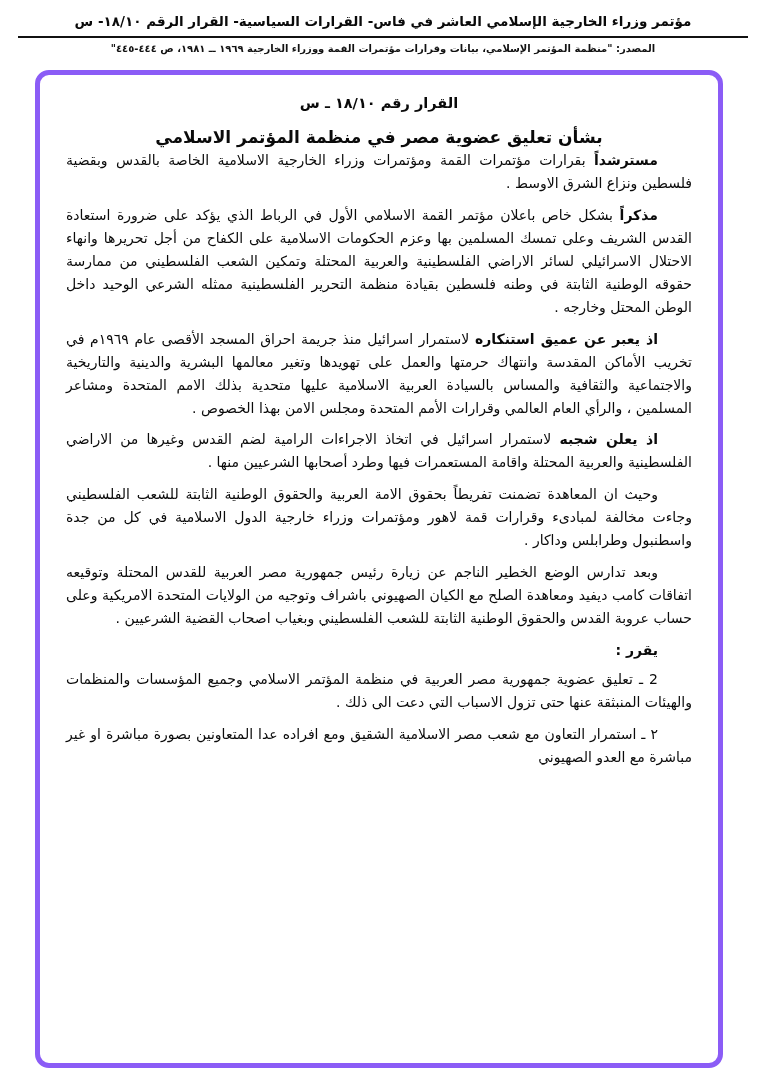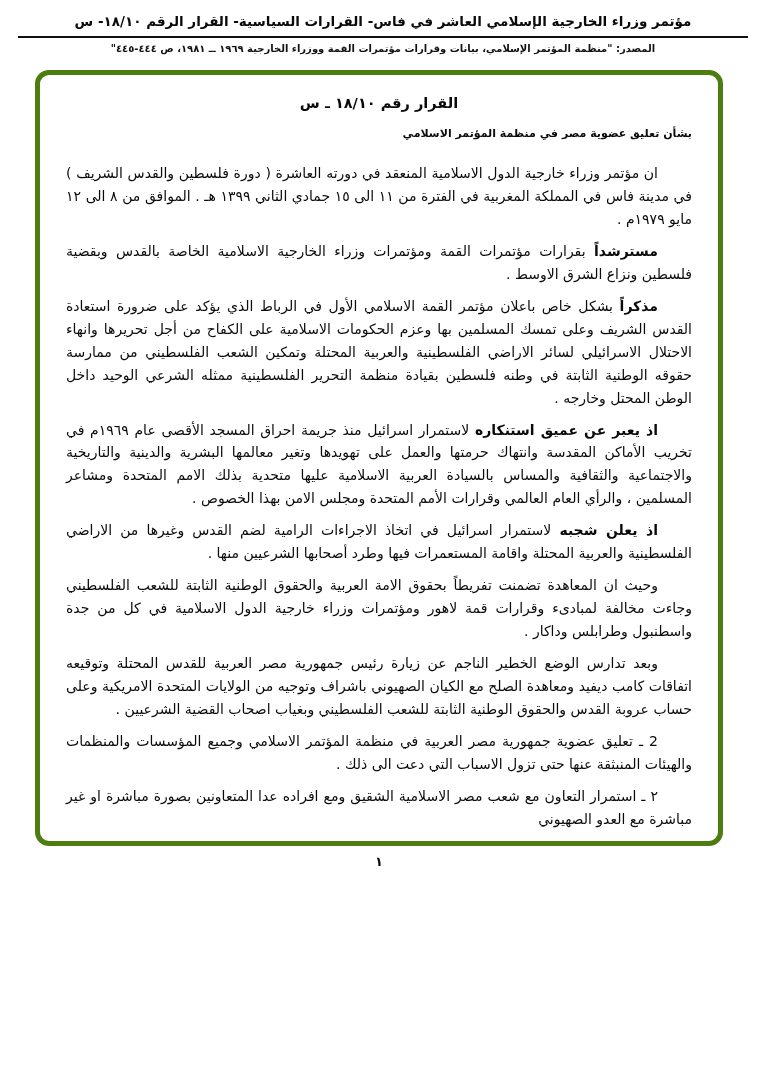--- a/index.html
+++ b/index.html
@@ -25,37 +25,38 @@
     margin: 7px 2px 5px 2px;
   }
   .hdr-source {
     font-size: 10px;
     font-weight: bold;
     color: #111;
   }
   .frame {
     margin: 16px auto 0 auto;
     width: 688px;
-    height: 776px;
-    border: 5px solid #4d7c0f;
+    height: 998px;
+    border: 5px solid #8b5cf6;
     border-radius: 14px;
     padding: 16px 26px 10px 26px;
     overflow: hidden;
     background: #ffffff;
   }
   .decision-no {
     text-align: center;
     font-size: 14.5px;
     font-weight: bold;
     margin: 4px 0 16px 0;
   }
   .doc-title {
-    font-size: 11px;
+    text-align: center;
+    font-size: 17px;
     font-weight: bold;
-    margin: 0 0 22px 0;
+    margin: 0 0 2px 0;
   }
   .para {
     font-size: 14px;
     line-height: 1.64;
     text-align: justify;
     text-indent: 34px;
     margin-bottom: 9px;
   }
   .para strong { font-weight: bold; }
   .resolution { margin-bottom: 6px; }
@@ -74,35 +75,35 @@
   <div class="header">
     <div class="hdr-title">مؤتمر وزراء الخارجية الإسلامي العاشر في فاس- القرارات السياسية- القرار الرقم ١٨/١٠- س</div>
     <hr class="hdr-rule">
     <div class="hdr-source">المصدر: "منظمة المؤتمر الإسلامي، بيانات وقرارات مؤتمرات القمة ووزراء الخارجية ١٩٦٩ ــ ١٩٨١، ص ٤٤٤-٤٤٥"</div>
   </div>
 
   <div class="frame">
     <p class="decision-no">القرار رقم ١٨/١٠ ـ س</p>
     <p class="doc-title">بشأن تعليق عضوية مصر في منظمة المؤتمر الاسلامي</p>
 
-    <p class="para"><strong></strong><span>ان مؤتمر وزراء خارجية الدول الاسلامية المنعقد في دورته العاشرة ( دورة فلسطين والقدس الشريف ) في مدينة فاس في المملكة المغربية في الفترة من ١١ الى ١٥ جمادي الثاني ١٣٩٩ هـ . الموافق من ٨ الى ١٢ مايو ١٩٧٩م .</span></p>
 
 
     <p class="para"><strong>مسترشداً</strong><span> بقرارات مؤتمرات القمة ومؤتمرات وزراء الخارجية الاسلامية الخاصة بالقدس وبقضية فلسطين ونزاع الشرق الاوسط .</span></p>
 
     <p class="para"><strong>مذكراً</strong><span> بشكل خاص باعلان مؤتمر القمة الاسلامي الأول في الرباط الذي يؤكد على ضرورة استعادة القدس الشريف وعلى تمسك المسلمين بها وعزم الحكومات الاسلامية على الكفاح من أجل تحريرها وانهاء الاحتلال الاسرائيلي لسائر الاراضي الفلسطينية والعربية المحتلة وتمكين الشعب الفلسطيني من ممارسة حقوقه الوطنية الثابتة في وطنه فلسطين بقيادة منظمة التحرير الفلسطينية ممثله الشرعي الوحيد داخل الوطن المحتل وخارجه .</span></p>
 
     <p class="para"><strong>اذ يعبر عن عميق استنكاره</strong><span> لاستمرار اسرائيل منذ جريمة احراق المسجد الأقصى عام ١٩٦٩م في تخريب الأماكن المقدسة وانتهاك حرمتها والعمل على تهويدها وتغير معالمها البشرية والدينية والتاريخية والاجتماعية والثقافية والمساس بالسيادة العربية الاسلامية عليها متحدية بذلك الامم المتحدة ومشاعر المسلمين ، والرأي العام العالمي وقرارات الأمم المتحدة ومجلس الامن بهذا الخصوص .</span></p>
 
     <p class="para"><strong>اذ يعلن شجبه</strong><span> لاستمرار اسرائيل في اتخاذ الاجراءات الرامية لضم القدس وغيرها من الاراضي الفلسطينية والعربية المحتلة واقامة المستعمرات فيها وطرد أصحابها الشرعيين منها .</span></p>
 
     <p class="para"><strong></strong><span>وحيث ان المعاهدة تضمنت تفريطاً بحقوق الامة العربية والحقوق الوطنية الثابتة للشعب الفلسطيني وجاءت مخالفة لمبادىء وقرارات قمة لاهور ومؤتمرات وزراء خارجية الدول الاسلامية في كل من جدة واسطنبول وطرابلس وداكار .</span></p>
 
     <p class="para"><strong></strong><span>وبعد تدارس الوضع الخطير الناجم عن زيارة رئيس جمهورية مصر العربية للقدس المحتلة وتوقيعه اتفاقات كامب ديفيد ومعاهدة الصلح مع الكيان الصهيوني باشراف وتوجيه من الولايات المتحدة الامريكية وعلى حساب عروبة القدس والحقوق الوطنية الثابتة للشعب الفلسطيني وبغياب اصحاب القضية الشرعيين .</span></p>
 
+    <p class="para resolution"><strong>يقرر :</strong></p>
 
     <p class="para">2 ـ تعليق عضوية جمهورية مصر العربية في منظمة المؤتمر الاسلامي وجميع المؤسسات والمنظمات والهيئات المنبثقة عنها حتى تزول الاسباب التي دعت الى ذلك .</p>
     <p class="para">٢ ـ استمرار التعاون مع شعب مصر الاسلامية الشقيق ومع افراده عدا المتعاونين بصورة مباشرة او غير مباشرة مع العدو الصهيوني</p>
   </div>
 
   <div class="footer">
     <span class="page-num">١</span>
   </div>
 
 </div>

